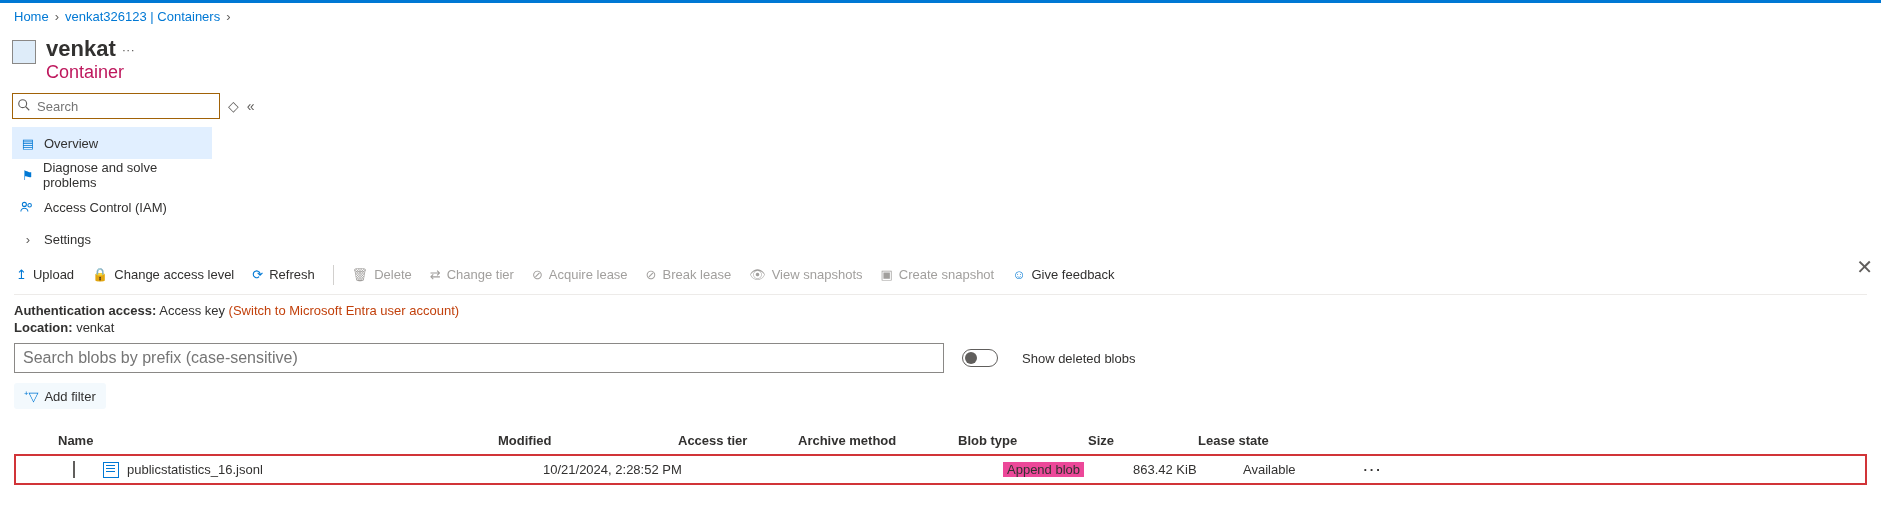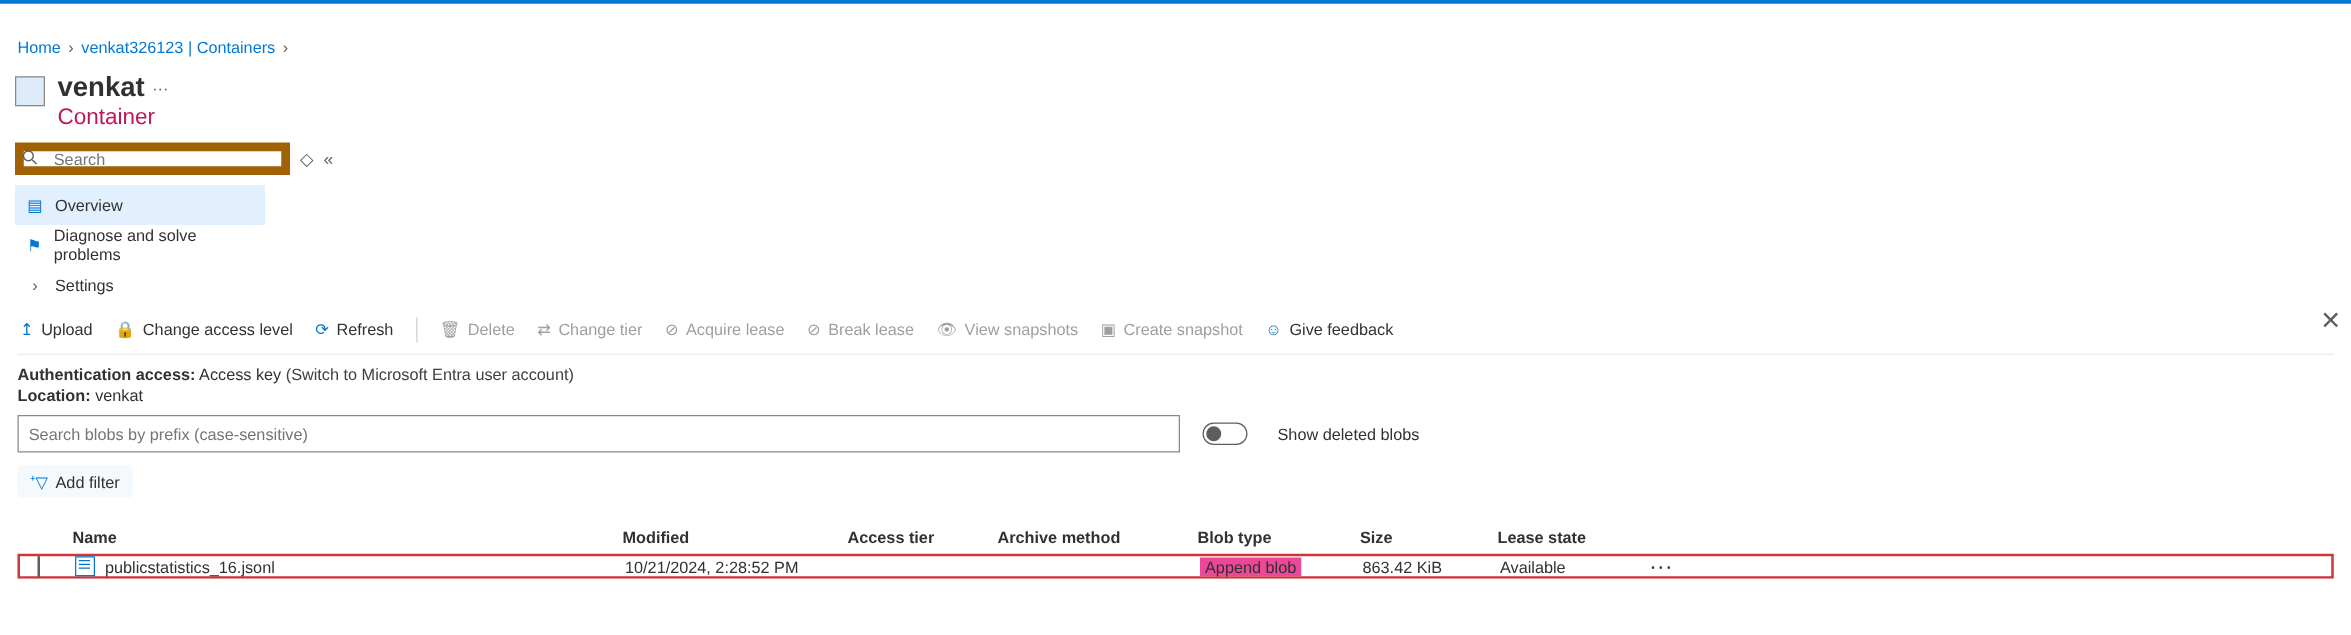--- a/index.html
+++ b/index.html
@@ -1,40 +1,40 @@
 <!DOCTYPE html>
 <html><head>
 <meta charset="utf-8">
 <style>
   * { box-sizing: border-box; }
   html, body { margin:0; padding:0; font-family: "Segoe UI", Arial, sans-serif; font-size:13px; color:#323130; background:#fff; width:1881px; }
   body { border-top:3px solid #0078d4; }
 
   
-  .crumbs { display:flex; align-items:center; gap:6px; padding:6px 14px 0 14px; font-size:13px; color:#605e5c;margin-top:21px; }
+  .crumbs { display:flex; align-items:center; gap:6px; padding:6px 14px 0 14px; font-size:13px; color:#605e5c; }
   .crumbs a { color:#0078d4; text-decoration:none; cursor:pointer; }
   .crumbs .sep { color:#605e5c; }
 
   
   .shell { display:flex;flex-direction:column; }
   .left  { width:220px; flex:none; padding:8px 8px 0 12px; }
   .main  { flex:1; padding:0 14px 0 14px; position:relative; }
 
   
   .hdr { display:flex; align-items:flex-start; gap:10px; padding:4px 0 10px 0;}
   .hdr .sq { width:24px; height:24px; border:1px solid #8a8886; background:#deecf9; margin-top:4px;}
   .hdr h1 { margin:0; font-size:22px; font-weight:600;}
   .hdr .sub { color:#be185d; font-size:18px; }
   .hdr .dots { color:#605e5c; padding-left:6px; cursor:pointer;}
   .hdr-row { display:flex; align-items:center; }
   .close-x { position:absolute; right:8px; top:0; font-size:20px; color:#605e5c; cursor:pointer; }
 
   
   .srch { display:flex; align-items:center; gap:8px;}
-  .srch input { flex:1; height:26px; border:7px solid #a16207; padding:0 6px 0 24px; font-size:13px; background:#fff;}
+  .srch input { flex:1; height:26px; border:1px solid #a16207; padding:0 6px 0 24px; font-size:13px; background:#fff;}
   .srch-wrap { position:relative; flex:1;}
   .srch-wrap .mag { position:absolute; left:5px; top:5px; color:#605e5c;}
   .srch .chev { color:#605e5c; cursor:pointer; font-size:14px;}
 
   .nav { margin-top:8px; }
   .nav-item { display:flex; align-items:center; gap:8px; height:32px; padding:0 8px; cursor:pointer; color:#323130;}
   .nav-item.sel { background:#e1efff; }
   .nav-item .ic { width:16px; text-align:center; color:#0078d4;}
   .nav-item.mono .ic { color:#605e5c;}
 
@@ -42,37 +42,37 @@
   .toolbar { display:flex; align-items:center; gap:18px; height:40px; border-bottom:1px solid #edebe9; padding:0 0 0 2px;}
   .tbtn { display:flex; align-items:center; gap:6px; color:#323130; cursor:pointer; font-size:13px;}
   .tbtn.dis { color:#a19f9d; cursor:default;}
   .tbtn .ic { color:#0078d4; }
   .tbtn.dis .ic { color:#a19f9d;}
   .tsep { width:1px; height:20px; background:#d2d0ce;}
 
   
   .kv { padding:8px 0 2px 0; font-size:13px;}
   .kv b { font-weight:600;}
-  .kv a { color:#404040; text-decoration:none; cursor:pointer;}
+  .kv a { color:#c2410c; text-decoration:none; cursor:pointer;}
 
   
   .filter-row { display:flex; align-items:center; gap:18px; margin:6px 0 10px 0;}
-  .filter-row input { flex:0 0 930px; height:30px; border:1px solid #8a8886; padding:0 8px; font-size:13px;}
+  .filter-row input { flex:0 0 930px; height:30px; border:1px solid #8a8886; padding:0 8px; font-size:16px;}
   .toggle { position:relative; width:36px; height:18px; border:1px solid #605e5c; border-radius:10px; background:#fff;}
   .toggle .knob { position:absolute; left:2px; top:2px; width:12px; height:12px; border-radius:50%; background:#605e5c;}
   .toggle-wrap { display:flex; align-items:center; gap:24px; cursor:pointer;}
 
   .addf { display:inline-flex; align-items:center; gap:6px; background:#f3f9fd; border-radius:3px; padding:4px 10px; cursor:pointer; color:#323130;}
   .addf .ic{ color:#0078d4;}
 
   
   .grid { margin-top:18px; }
   .ghdr, .grow { display:grid; grid-template-columns: 44px 440px 180px 120px 160px 130px 110px 110px 40px; align-items:center;}
   .ghdr { font-weight:600; color:#323130; padding:6px 0;}
-  .grow { border:2px solid #d13438; height:20px;}
+  .grow { border:2px solid #d13438; height:31px;padding-left:43px;}
   .grow .chk { width:16px; height:16px; border:1px solid #605e5c; margin-left:14px;}
   .grow .fname { display:flex; align-items:center; gap:8px;}
   .grow .fic{ width:16px; height:16px; border:1px solid #0078d4; background:linear-gradient(#fff,#fff) padding-box; position:relative;}
   .grow .fic::before{content:""; position:absolute; left:2px; top:5px; width:9px; height:1px; background:#0078d4; box-shadow:0 3px 0 #0078d4, 0 -3px 0 #0078d4;}
   .hl { background:#ec4899; padding:0 4px;}
   .rowdots { cursor:pointer; color:#323130; font-weight:700; letter-spacing:2px; text-align:center;}
 
   svg { display:block; }
 </style>
 </head>
@@ -115,20 +115,30 @@
 
     <div class="nav">
       <div class="nav-item sel">
         <span class="ic">▤</span>
         <span>Overview</span>
       </div>
       <div class="nav-item">
         <span class="ic">⚑</span>
         <span>Diagnose and solve problems</span>
       </div>
+      <div class="nav-item">
+        <span class="ic">
+          <svg width="14" height="14" viewBox="0 0 16 16">
+              <circle cx="5" cy="5" r="2.3" fill="none" stroke="#0078d4" stroke-width="1.2"></circle>
+              <circle cx="11" cy="6" r="2" fill="none" stroke="#0078d4" stroke-width="1.2"></circle>
+              <path d="M1 13c0-2 2-3.5 4-3.5s4 1.5 4 3.5" fill="none" stroke="#0078d4" stroke-width="1.2"></path>
+            </svg>
+        </span>
+        <span>Access Control (IAM)</span>
+      </div>
       <div class="nav-item mono">
         <span class="ic">›</span>
         <span>Settings</span>
       </div>
     </div>
   </div>
 
   <div class="main">
     <span class="close-x">✕</span>
 

